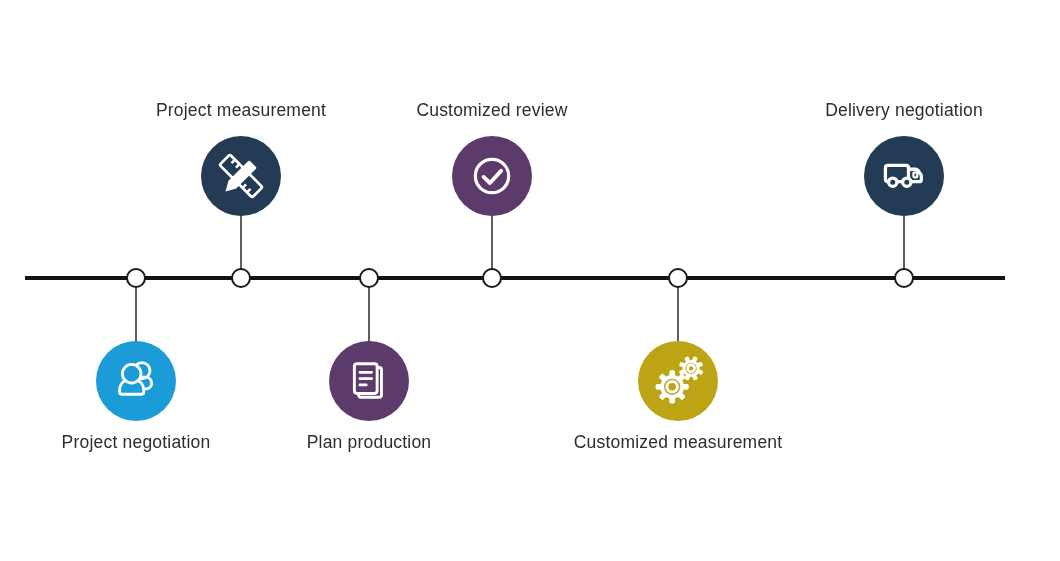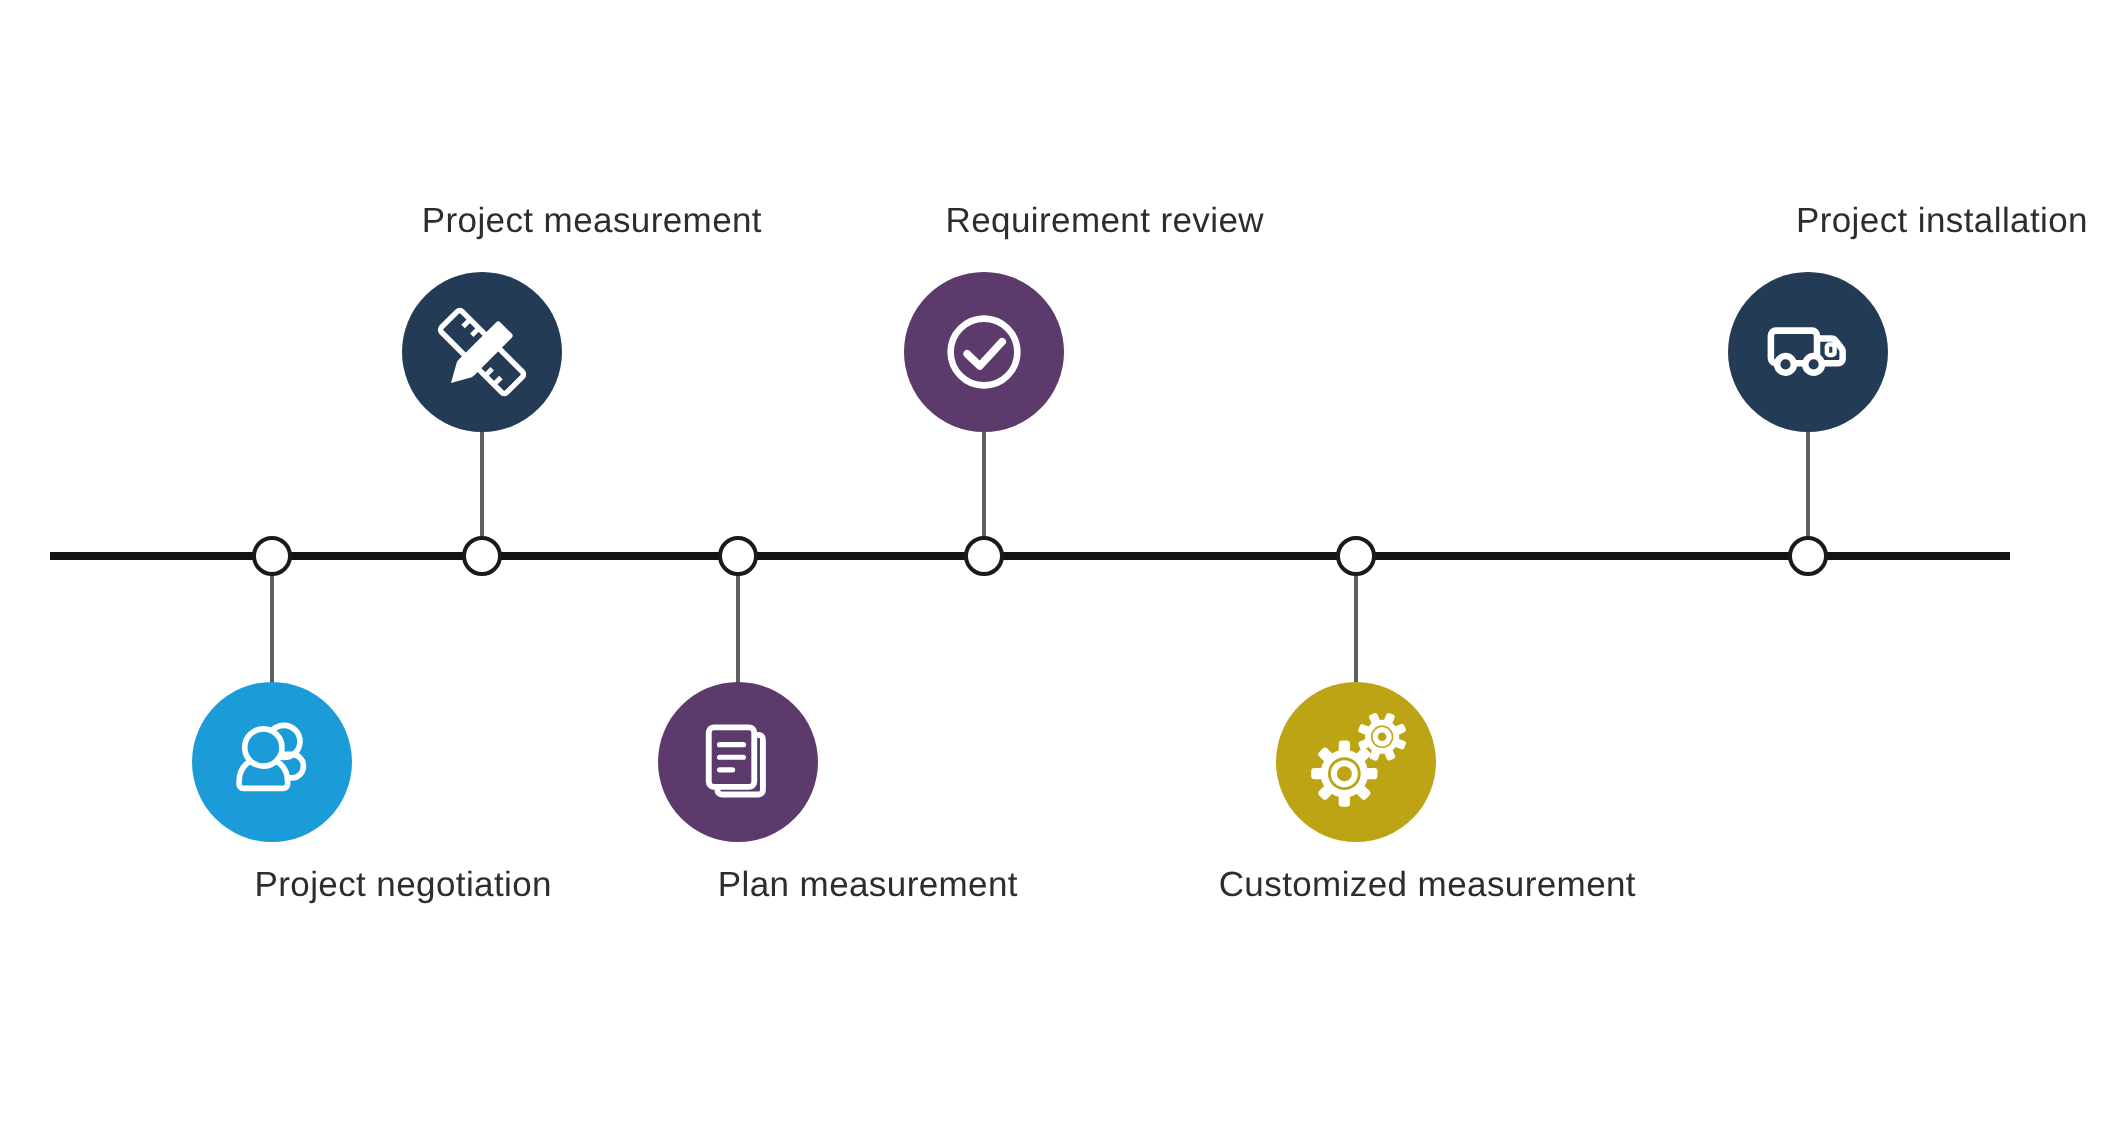--- a/index.html
+++ b/index.html
@@ -16,21 +16,21 @@
   .connector{position:absolute;left:calc(var(--x) - 0.65px);width:1.3px;background:var(--conn,#5f5f5f);z-index:1;}
   .above .connector{top:215px;height:54px;}
   .below .connector{top:287px;height:55px;}
   .badge{
     position:absolute;left:calc(var(--x) - 40px);width:80px;height:80px;border-radius:50%;
     background:var(--c);display:flex;align-items:center;justify-content:center;z-index:2;
   }
   .above .badge{top:136px;}
   .below .badge{top:341px;}
   .label{
-    position:absolute;left:calc(var(--x) - 140px);width:280px;text-align:right;
+    position:absolute;left:calc(var(--x) - 140px);width:280px;text-align:center;
     font-size:17.5px;line-height:21px;color:var(--labelc,#2d2d2d);letter-spacing:0.2px;
   }
   .above .label{top:100px;}
   .below .label{top:432px;}
   
   .s0{--x:136px;} .s1{--x:241px;} .s2{--x:369px;} .s3{--x:492px;} .s4{--x:678px;} .s5{--x:904px;}
   
   .st{stroke:#ffffff;fill:none;}
   .stf{stroke:#ffffff;fill:var(--c);}
   .fw{fill:#ffffff;}
@@ -78,33 +78,33 @@
   <div class="step s2 below" style="--c: #5c3a6b;">
     <div class="connector"></div>
     <div class="dot"></div>
     <div class="badge">
       <svg viewBox="0 0 48 48" width="52" height="52">
         <rect x="14.5" y="11.5" width="21" height="27.5" rx="2" class="st" stroke-width="2.7"></rect>
         <rect x="10.5" y="8" width="21" height="27.5" rx="2.4" class="stf" stroke-width="2.7"></rect>
         <path d="M15.5,16 h11 M15.5,21.8 h11 M15.5,27.6 h6" class="st" stroke-width="2.4" stroke-linecap="round"></path>
       </svg>
     </div>
-    <div class="label">Plan measurement</div>
+    <div class="label">Plan production</div>
   </div>
 
   <div class="step s3 above" style="--c: #5c3a6b;">
     <div class="connector"></div>
     <div class="dot"></div>
     <div class="badge">
       <svg viewBox="0 0 48 48" width="56" height="56">
         <circle cx="24" cy="24" r="14.3" class="st" stroke-width="2.8"></circle>
         <path d="M16.8,24.8 L22.2,30 L31.8,19.6" class="st" stroke-width="3.3" stroke-linecap="round" stroke-linejoin="round"></path>
       </svg>
     </div>
-    <div class="label">Requirement review</div>
+    <div class="label">Customized review</div>
   </div>
 
   <div class="step s4 below" style="--c: #bca414;">
     <div class="connector"></div>
     <div class="dot"></div>
     <div class="badge">
       <svg viewBox="0 0 48 48" width="56" height="56">
         <g transform="translate(35.2,13.2)">
           <g class="fw">
             <rect x="-1.9" y="-10.6" width="3.8" height="4.6" rx="1.1" transform="rotate(22)"></rect>
@@ -145,16 +145,16 @@
     <div class="dot"></div>
     <div class="badge">
       <svg viewBox="0 0 48 48" width="54" height="54">
         <rect x="7.5" y="14.5" width="20.5" height="14.5" rx="2.2" class="st" stroke-width="2.9"></rect>
         <path d="M28,18 h6.4 a2.4,2.4 0 0 1 1.9,0.95 l2.6,3.4 a2.4,2.4 0 0 1 0.5,1.45 v3.2 a2,2 0 0 1 -2,2 H28" class="st" stroke-width="2.9" stroke-linejoin="round"></path>
         <rect x="32.4" y="20.7" width="3.4" height="4.6" rx="1" class="st" stroke-width="2"></rect>
         <circle cx="14" cy="29.5" r="3.7" class="stf" stroke-width="2.9"></circle>
         <circle cx="26.5" cy="29.5" r="3.7" class="stf" stroke-width="2.9"></circle>
       </svg>
     </div>
-    <div class="label">Project installation</div>
+    <div class="label">Delivery negotiation</div>
   </div>
 
 </div>
 
 </body></html>

